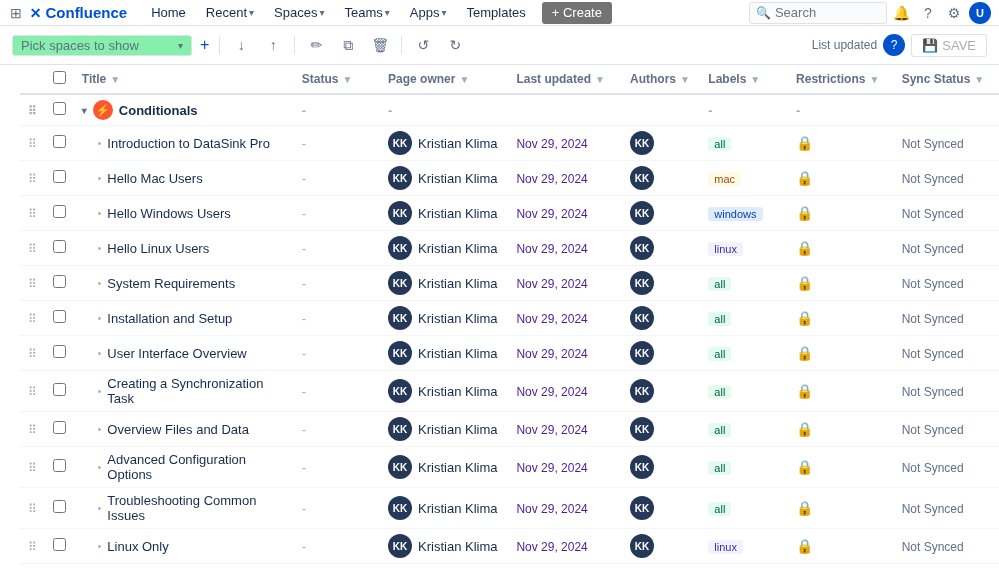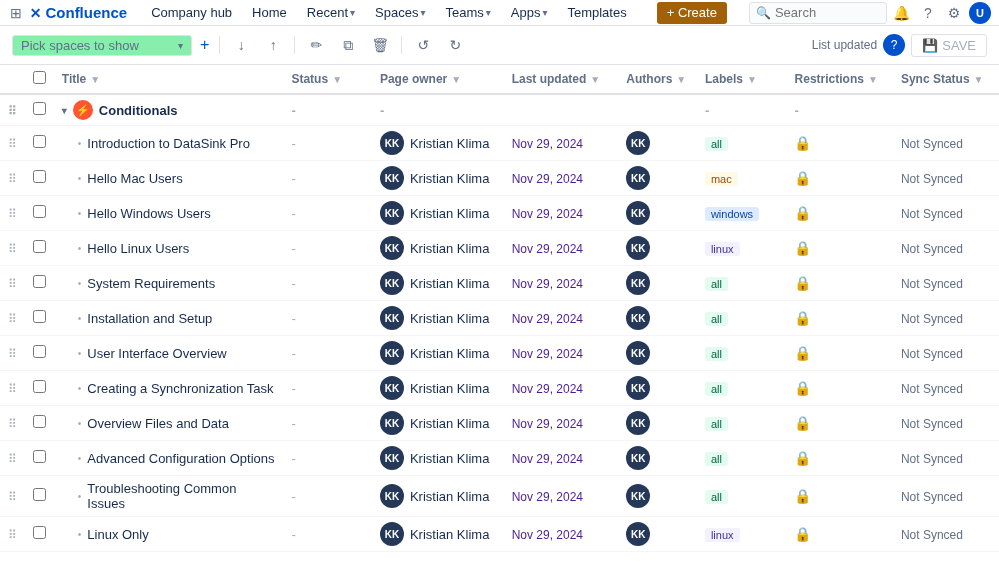--- a/index.html
+++ b/index.html
@@ -15,23 +15,23 @@
     .topnav-grid-icon { color: #626f86; font-size: 14px; cursor: pointer; padding: 0 2px; }
     .topnav-logo { display: flex; align-items: center; gap: 4px; color: #0052cc; font-weight: 600; font-size: 15px; }
     .topnav-logo .x-icon { color: #0052cc; font-size: 14px; }
     .topnav-nav { display: flex; align-items: center; gap: 0; margin-left: 8px; }
     .topnav-item {
       padding: 0 10px; height: 26px; display: flex; align-items: center; gap: 2px;
       font-size: 13px; color: #172b4d; cursor: pointer; white-space: nowrap;
     }
     .topnav-item .chevron { font-size: 10px; color: #626f86; }
     .topnav-create {
-      background: #a16207; color: #fff; border: none; border-radius: 3px;
+      background: #737373; color: #fff; border: none; border-radius: 3px;
       padding: 3px 10px; font-size: 13px; cursor: pointer; display: flex; align-items: center; gap: 4px;
-      margin-left: 14px; height: 22px; white-space: nowrap;
+      margin-left: 0; height: 22px; white-space: nowrap;
     }
     .topnav-right { margin-left: auto; display: flex; align-items: center; gap: 4px; }
     .search-box {
       display: flex; align-items: center; border: 1px solid #dfe1e6; border-radius: 3px;
       padding: 1px 6px; background: #fafbfc; height: 22px; width: 138px;
     }
     .search-box input { border: none; outline: none; background: transparent; font-size: 13px; width: 100%; color: #172b4d; }
     .search-icon { color: #626f86; font-size: 12px; margin-right: 4px; }
     .topnav-icon-btn { width: 22px; height: 22px; display: flex; align-items: center; justify-content: center; border-radius: 50%; cursor: pointer; color: #626f86; font-size: 14px; }
     .avatar { width: 22px; height: 22px; border-radius: 50%; background: #0052cc; color: #fff; display: flex; align-items: center; justify-content: center; font-size: 11px; font-weight: 600; cursor: pointer; }
@@ -55,21 +55,21 @@
     }
     .toolbar-right { margin-left: auto; display: flex; align-items: center; gap: 6px; }
     .list-updated { font-size: 12px; color: #626f86; }
     .help-btn { width: 22px; height: 22px; border-radius: 50%; background: #0052cc; color: #fff; display: flex; align-items: center; justify-content: center; font-size: 12px; cursor: pointer; }
     .save-btn {
       display: flex; align-items: center; gap: 4px; padding: 3px 10px; border: 1px solid #dfe1e6;
       border-radius: 3px; font-size: 13px; color: #a5adba; background: #fff; cursor: not-allowed;
     }
 
     
-    .table-container { overflow: auto; }
+    .table-container { overflow: auto; padding-left: 20px; }
     table { width: 100%; border-collapse: collapse; }
     thead tr { border-bottom: 2px solid #dfe1e6; background: #fff; }
     thead th {
       padding: 6px 8px; text-align: left; font-size: 12px; font-weight: 600; color: #626f86;
       white-space: nowrap; position: relative;
     }
     thead th .col-header { display: flex; align-items: center; gap: 4px; cursor: pointer; }
     thead th .filter-icon { color: #a5adba; font-size: 10px; }
     tbody tr { border-bottom: 1px solid #f4f5f7; }
     tbody td { padding: 5px 8px; font-size: 13px; vertical-align: middle; }
@@ -112,23 +112,20 @@
 <body>
 
 <nav class="topnav">
   <div class="topnav-left">
     <span class="topnav-grid-icon">⊞</span>
     <div class="topnav-logo">
       <span class="x-icon">✕</span>
       <span>Confluence</span>
     </div>
     <div class="topnav-nav">
-      <div class="topnav-item">
-        <span>Company hub</span>
-      </div>
       <div class="topnav-item">
         <span>Home</span>
       </div>
       <div class="topnav-item">
         <span>Recent</span>
         <span class="chevron">▾</span>
       </div>
       <div class="topnav-item">
         <span>Spaces</span>
         <span class="chevron">▾</span>

